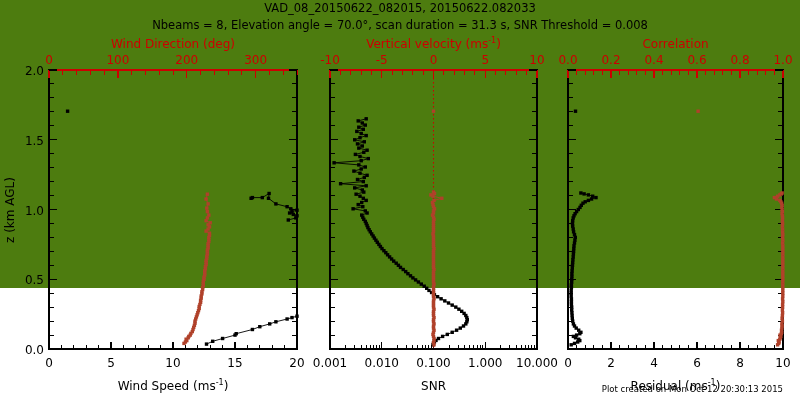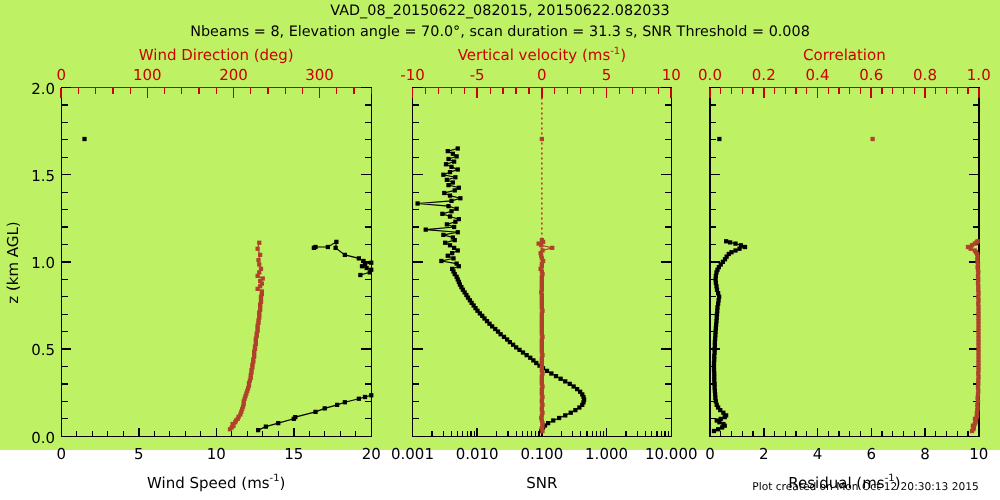--- a/index.html
+++ b/index.html
@@ -1,18 +1,18 @@
 <!DOCTYPE html>
 <html><head>
 <meta charset="utf-8">
 <style>
   html,body{margin:0;padding:0;background:#ffffff;}
   body{width:800px;height:400px;overflow:hidden;
        font-family:"DejaVu Sans","Liberation Sans",sans-serif;}
-  #stage{position:relative;width:800px;height:360px;background:#bef264;text-align:right;}
+  #stage{position:relative;width:800px;height:288px;background:#4d7c0f;text-align:right;}
   svg{display:block;}
   text{font-family:"DejaVu Sans","Liberation Sans",sans-serif;}
   .ttl{font-size:11.5px;fill:#000;}
   .sub{font-size:11.5px;fill:#000;}
   .axlbl{font-size:12px;fill:#000;}
   .axlblred{font-size:12px;fill:#cc0000;}
   .tick{font-size:12px;fill:#000;}
   .tickred{font-size:12px;fill:#cc0000;}
   .foot{font-size:8.5px;fill:#000;}
   .sup{font-size:8px;}

